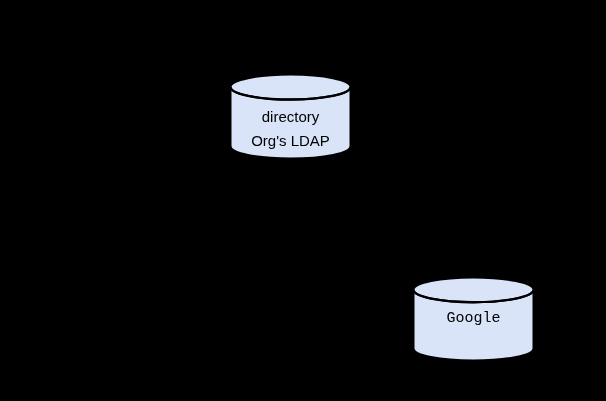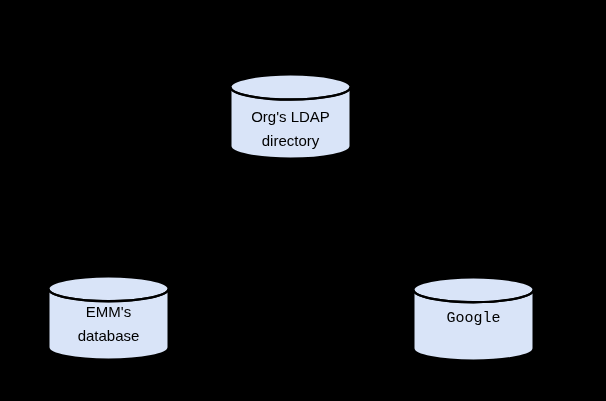--- a/index.html
+++ b/index.html
@@ -57,36 +57,25 @@
 
 <div class="canvas">
 
   <div class="cyl node-ldap">
     <svg viewBox="0 0 123 87" preserveAspectRatio="none">
       <path d="M1.5 14 L1.5 73 C1.5 80.2 28 85.5 61.5 85.5 C95 85.5 121.5 80.2 121.5 73 L121.5 14" stroke="#000000" stroke-width="2" fill="#d9e4f8"></path>
       <ellipse cx="61.5" cy="14" rx="60" ry="12.5" stroke="#000000" stroke-width="2" fill="#d9e4f8"></ellipse>
       <path d="M1.5 14 A60 12.5 0 0 0 121.5 14" fill="none" stroke="#000000" stroke-width="2.4"></path>
     </svg>
     <div class="cyl-label">
+      <div class="line">directory</div>
       <div class="line">Org's LDAP</div>
-      <div class="line">directory</div>
     </div>
   </div>
 
-  <div class="cyl node-emm">
-    <svg viewBox="0 0 123 87" preserveAspectRatio="none">
-      <path d="M1.5 14 L1.5 73 C1.5 80.2 28 85.5 61.5 85.5 C95 85.5 121.5 80.2 121.5 73 L121.5 14" stroke="#000000" stroke-width="2" fill="#d9e4f8"></path>
-      <ellipse cx="61.5" cy="14" rx="60" ry="12.5" stroke="#000000" stroke-width="2" fill="#d9e4f8"></ellipse>
-      <path d="M1.5 14 A60 12.5 0 0 0 121.5 14" fill="none" stroke="#000000" stroke-width="2.4"></path>
-    </svg>
-    <div class="cyl-label">
-      <div class="line">EMM's</div>
-      <div class="line">database</div>
-    </div>
-  </div>
 
   <div class="cyl node-google">
     <svg viewBox="0 0 123 87" preserveAspectRatio="none">
       <path d="M1.5 14 L1.5 73 C1.5 80.2 28 85.5 61.5 85.5 C95 85.5 121.5 80.2 121.5 73 L121.5 14" stroke="#000000" stroke-width="2" fill="#d9e4f8"></path>
       <ellipse cx="61.5" cy="14" rx="60" ry="12.5" stroke="#000000" stroke-width="2" fill="#d9e4f8"></ellipse>
       <path d="M1.5 14 A60 12.5 0 0 0 121.5 14" fill="none" stroke="#000000" stroke-width="2.4"></path>
     </svg>
     <div class="cyl-label">
       <div class="line">Google</div>
     </div>

